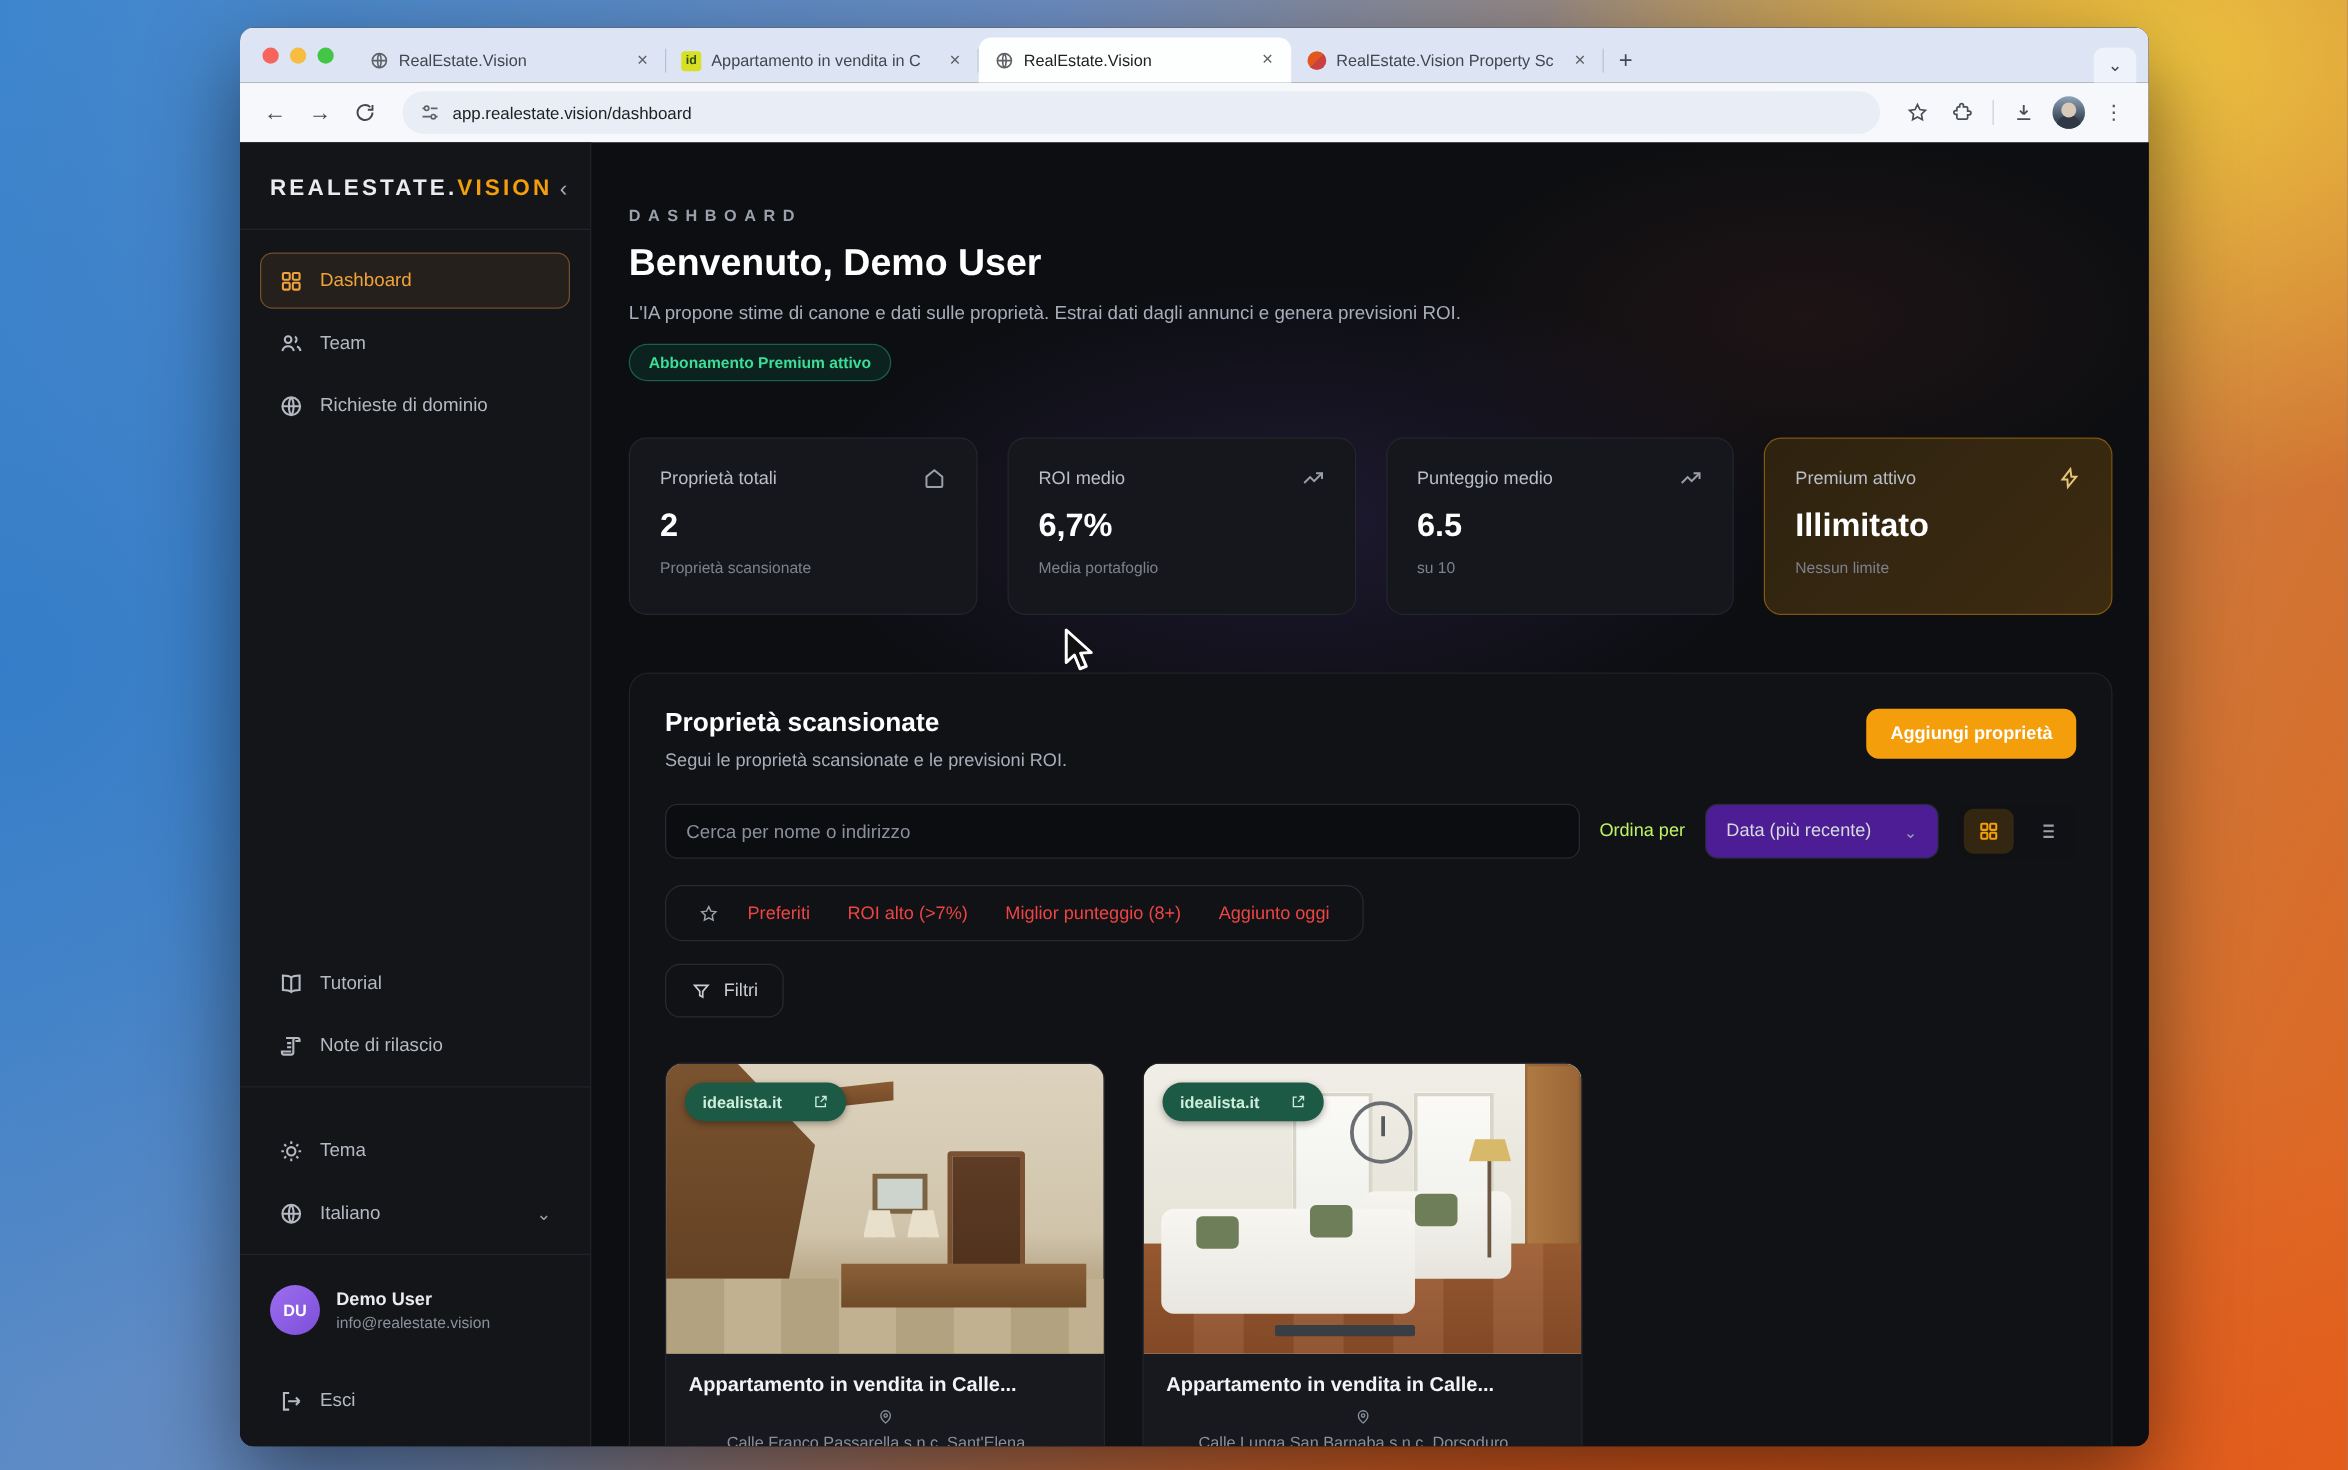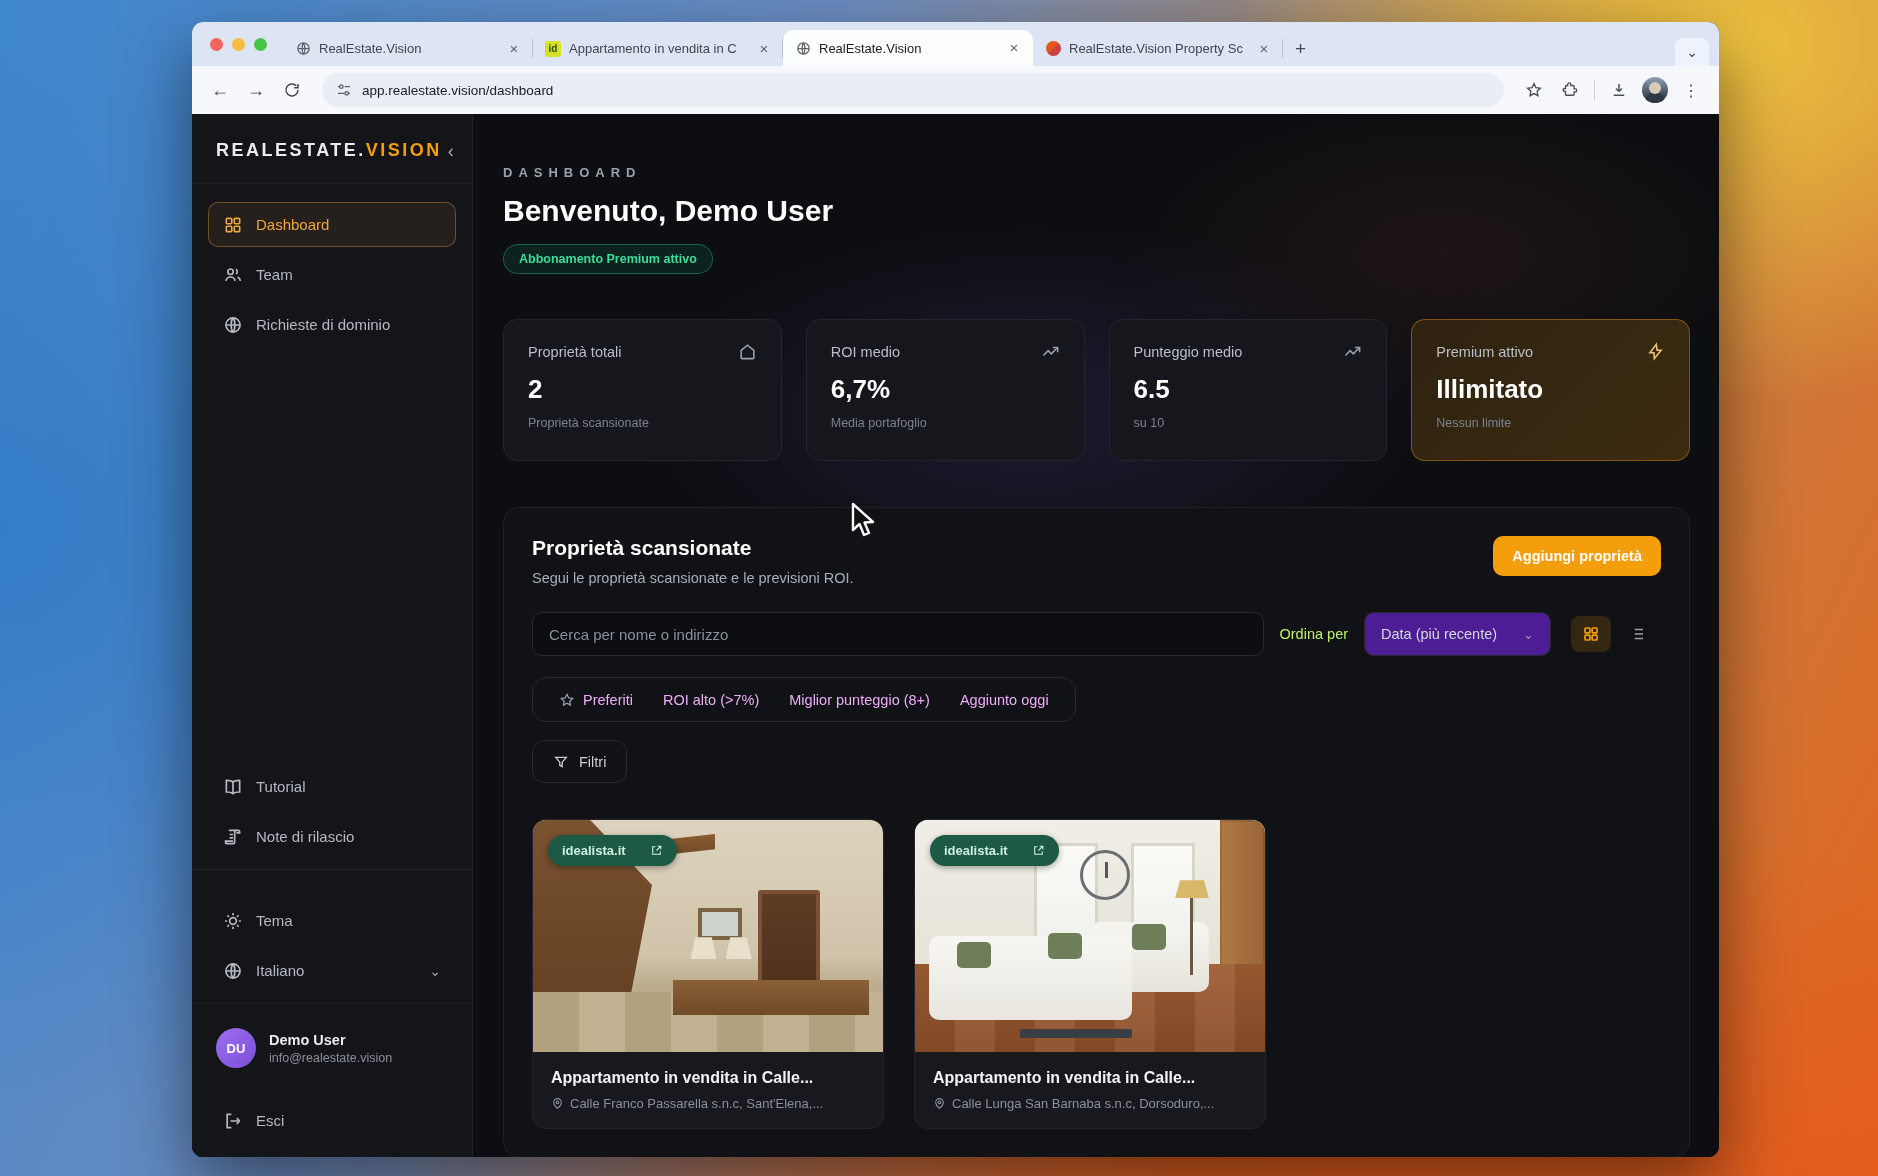--- a/index.html
+++ b/index.html
@@ -135,39 +135,39 @@
   .sort-select .chev { color:#9aa0aa; font-size:13px; }
   .view-toggle { height:44px; display:flex; align-items:center; gap:6px; background:#0f1114;
     border-radius:10px; padding:4px; }
   .view-btn { width:40px; height:36px; border-radius:8px; display:flex; align-items:center;
     justify-content:center; color:#9aa0aa; }
   .view-btn.active { background:rgba(245,158,11,.16); color:#f59e0b; }
   .view-btn svg { width:18px; height:18px; }
 
   .chips { display:inline-flex; align-items:center; margin-top:21px; height:45px;
     border:1px solid #272a31; border-radius:14px; padding:0 26px; gap:30px; }
-  .chip { display:flex; align-items:flex-start; gap:8px; font-size:14.5px; color:#f0abfc; }
+  .chip { display:flex; align-items:flex-start; gap:23px; font-size:14.5px; color:#ef4444; }
   .chip svg { width:16px; height:16px; color:#9aa0aa; }
   .filters-btn { display:inline-flex; align-items:center; gap:10px; margin-top:18px;
     height:43px; border:1px solid #272a31; border-radius:12px; padding:0 20px;
     font-size:14.5px; color:#c9cdd4; background:transparent; }
   .filters-btn svg { width:16px; height:16px; }
 
   .cards { display:grid; grid-template-columns:repeat(3,352px); gap:30px; margin-top:36px; }
   .prop-card { background:#17191e; border:1px solid #22252c; border-radius:14px; overflow:hidden; }
   .photo { height:232px; position:relative; overflow:hidden; }
   .src-badge { position:absolute; left:15px; top:15px; z-index:5; display:flex; align-items:center;
     gap:24px; background:#1d5a45; border-radius:999px; padding:8px 14px; color:#cdeedd;
     font-weight:bold; font-size:13px; box-shadow:0 2px 6px rgba(0,0,0,.35); }
   .src-badge svg { width:13px; height:13px; }
   .prop-info { padding:17px 18px; }
   .prop-title { font-size:16px; font-weight:bold; color:#f2f3f5; white-space:nowrap;
     overflow:hidden; text-overflow:ellipsis; }
   .prop-addr { display:flex; align-items:center; gap:6px; margin-top:9px; font-size:13px;
-    color:#8a909b; white-space:nowrap; overflow:hidden; }
+    color:#8a909b; white-space:nowrap; overflow:hidden;flex-direction:column; }
   .prop-addr svg { width:13px; height:13px; flex:none; }
 
   
   .scene1 { background:linear-gradient(#dcd2bd 0%, #cfc3aa 55%, #b5a避788 72%, #a08a6b 100%); }
   .s1-wall { position:absolute; inset:0; background:linear-gradient(#ddd3be 0%, #d0c4ab 58%, #bcab8d 72%); }
   .s1-floor { position:absolute; left:0; right:0; bottom:0; height:26%;
     background:repeating-linear-gradient(90deg,#b3a27f 0 46px,#c2b190 46px 92px),
     linear-gradient(#b3a27f,#9c8a67); }
   .s1-stair { position:absolute; left:-8%; top:0; width:42%; height:100%;
     background:linear-gradient(#7a5330,#5d3c20);
@@ -402,20 +402,21 @@
               </svg>
             <span>Esci</span>
           </div>
         </nav>
       </div>
     </aside>
 
     <section class="main">
       <div class="eyebrow">DASHBOARD</div>
       <h1 class="h1">Benvenuto, Demo User</h1>
+      <div class="sub">L'IA propone stime di canone e dati sulle proprietà. Estrai dati dagli annunci e genera previsioni ROI.</div>
       <span class="badge">Abbonamento Premium attivo</span>
 
       
       <div class="stats">
         <div class="stat-card">
           <div class="stat-top">
             <span class="stat-label">Proprietà totali</span>
             <svg class="stat-icon" viewBox="0 0 24 24" fill="none" stroke="currentColor" stroke-width="2">
                 <path d="M4 10.5L12 4l8 6.5V20a1 1 0 0 1-1 1H5a1 1 0 0 1-1-1z"></path>
               </svg>

